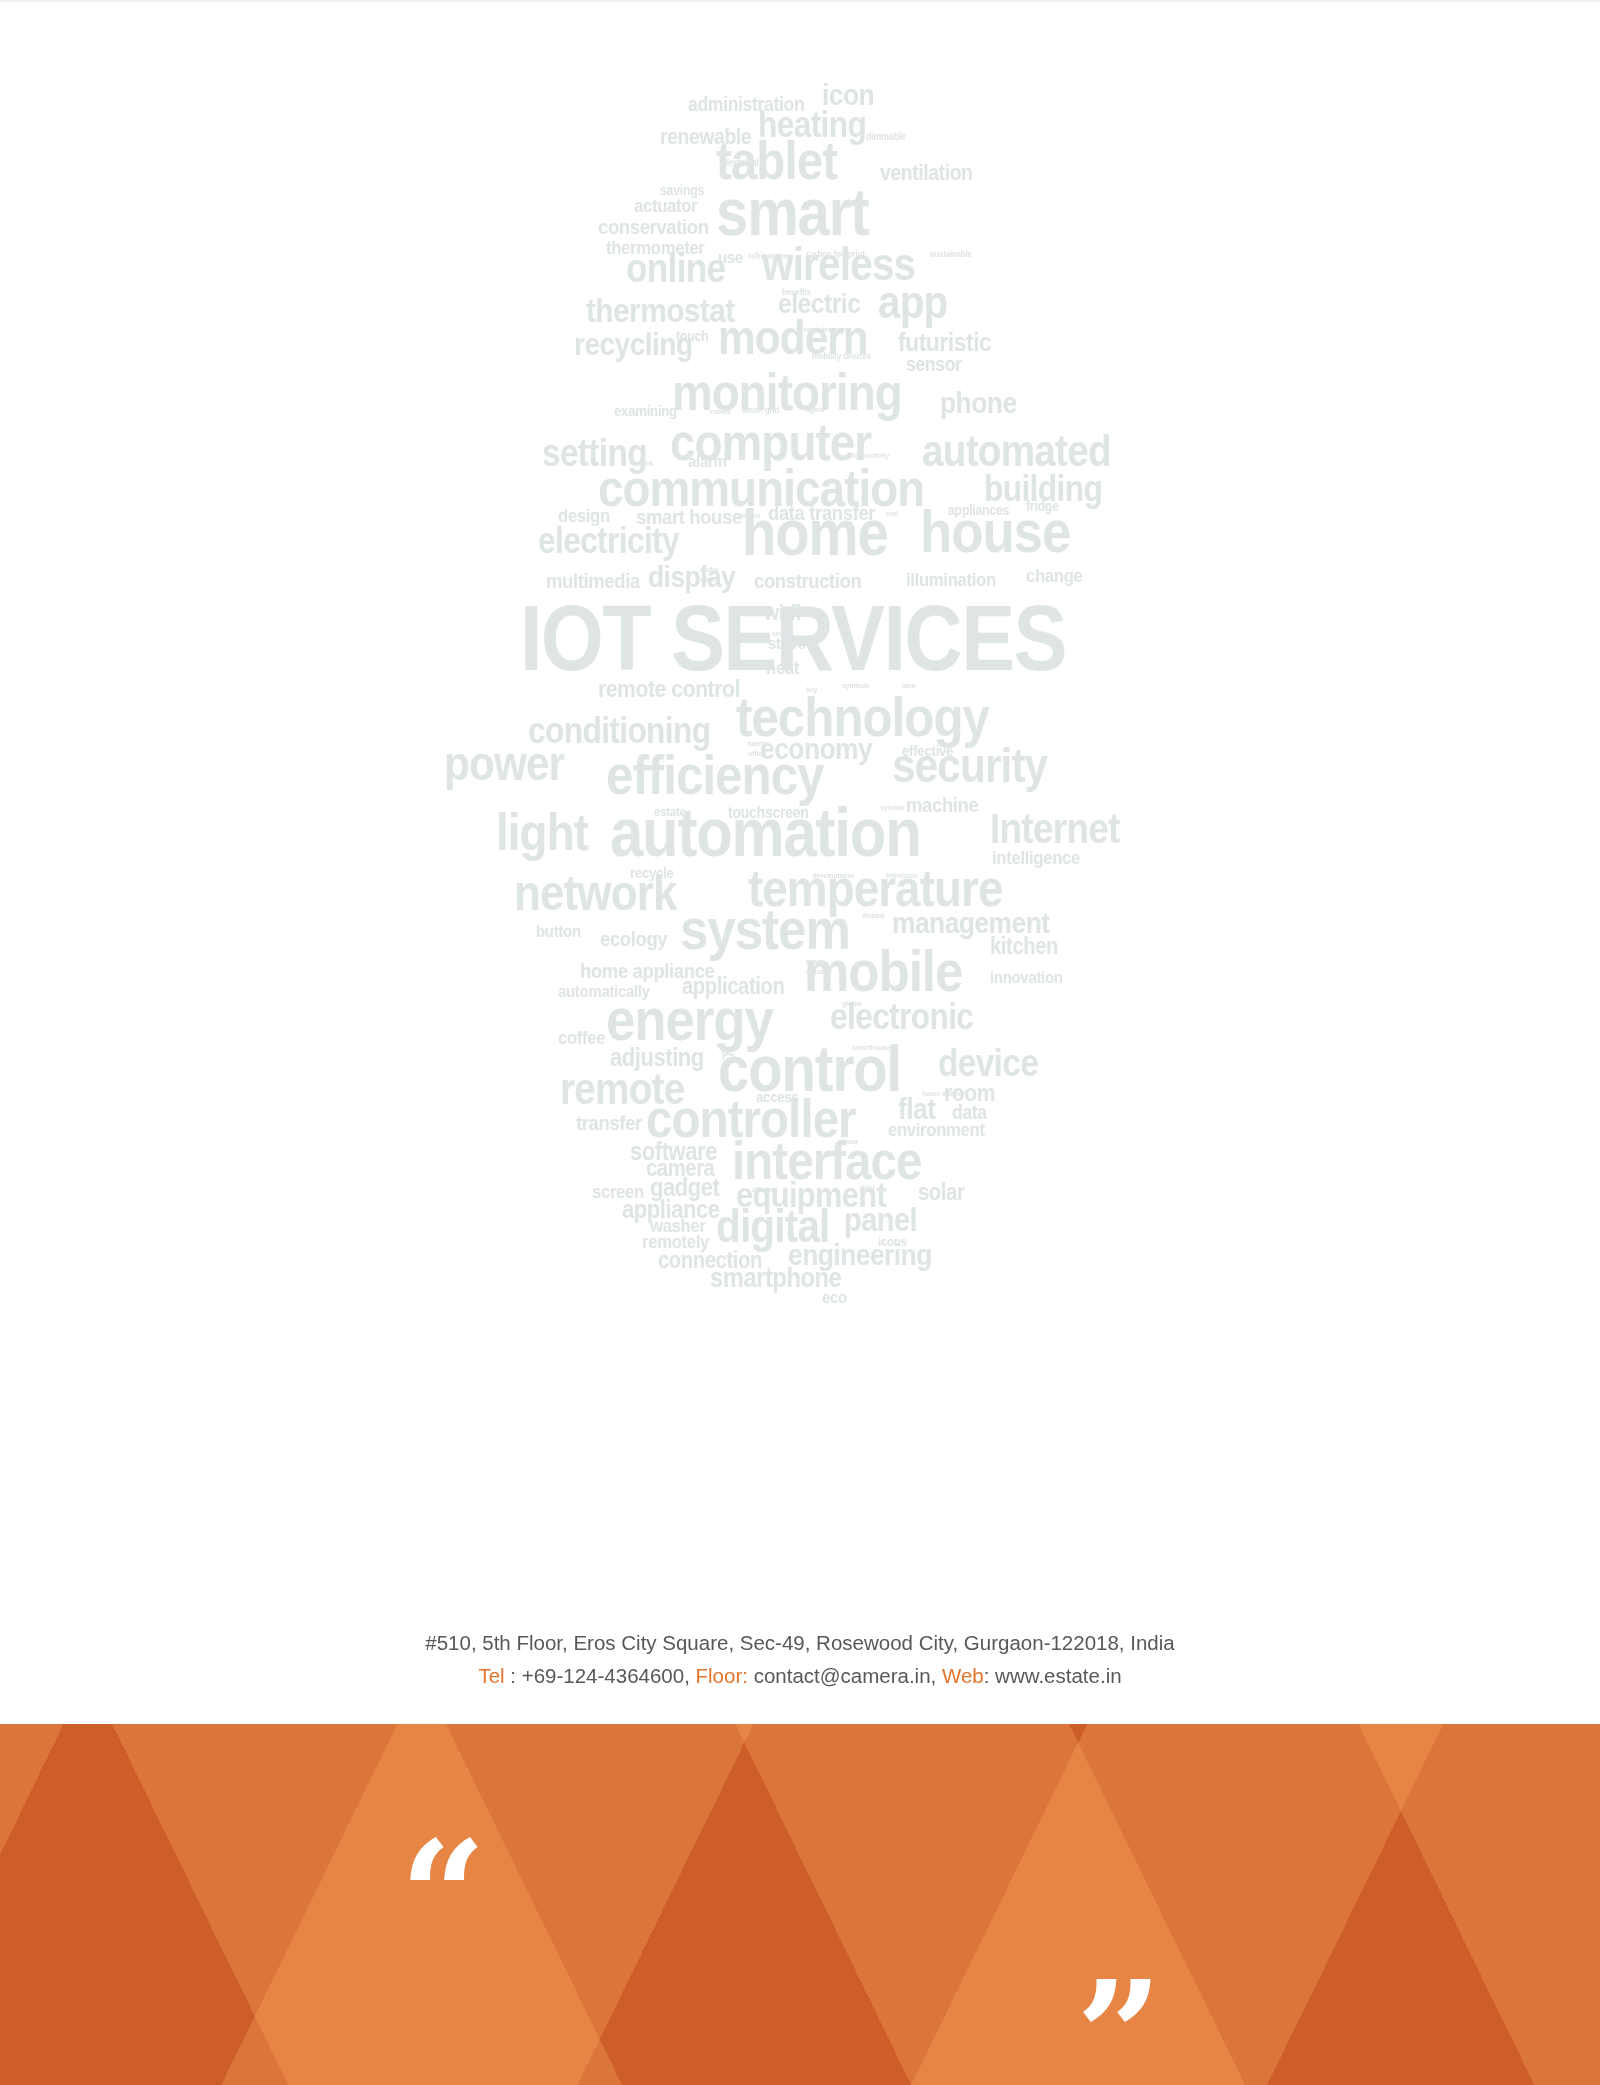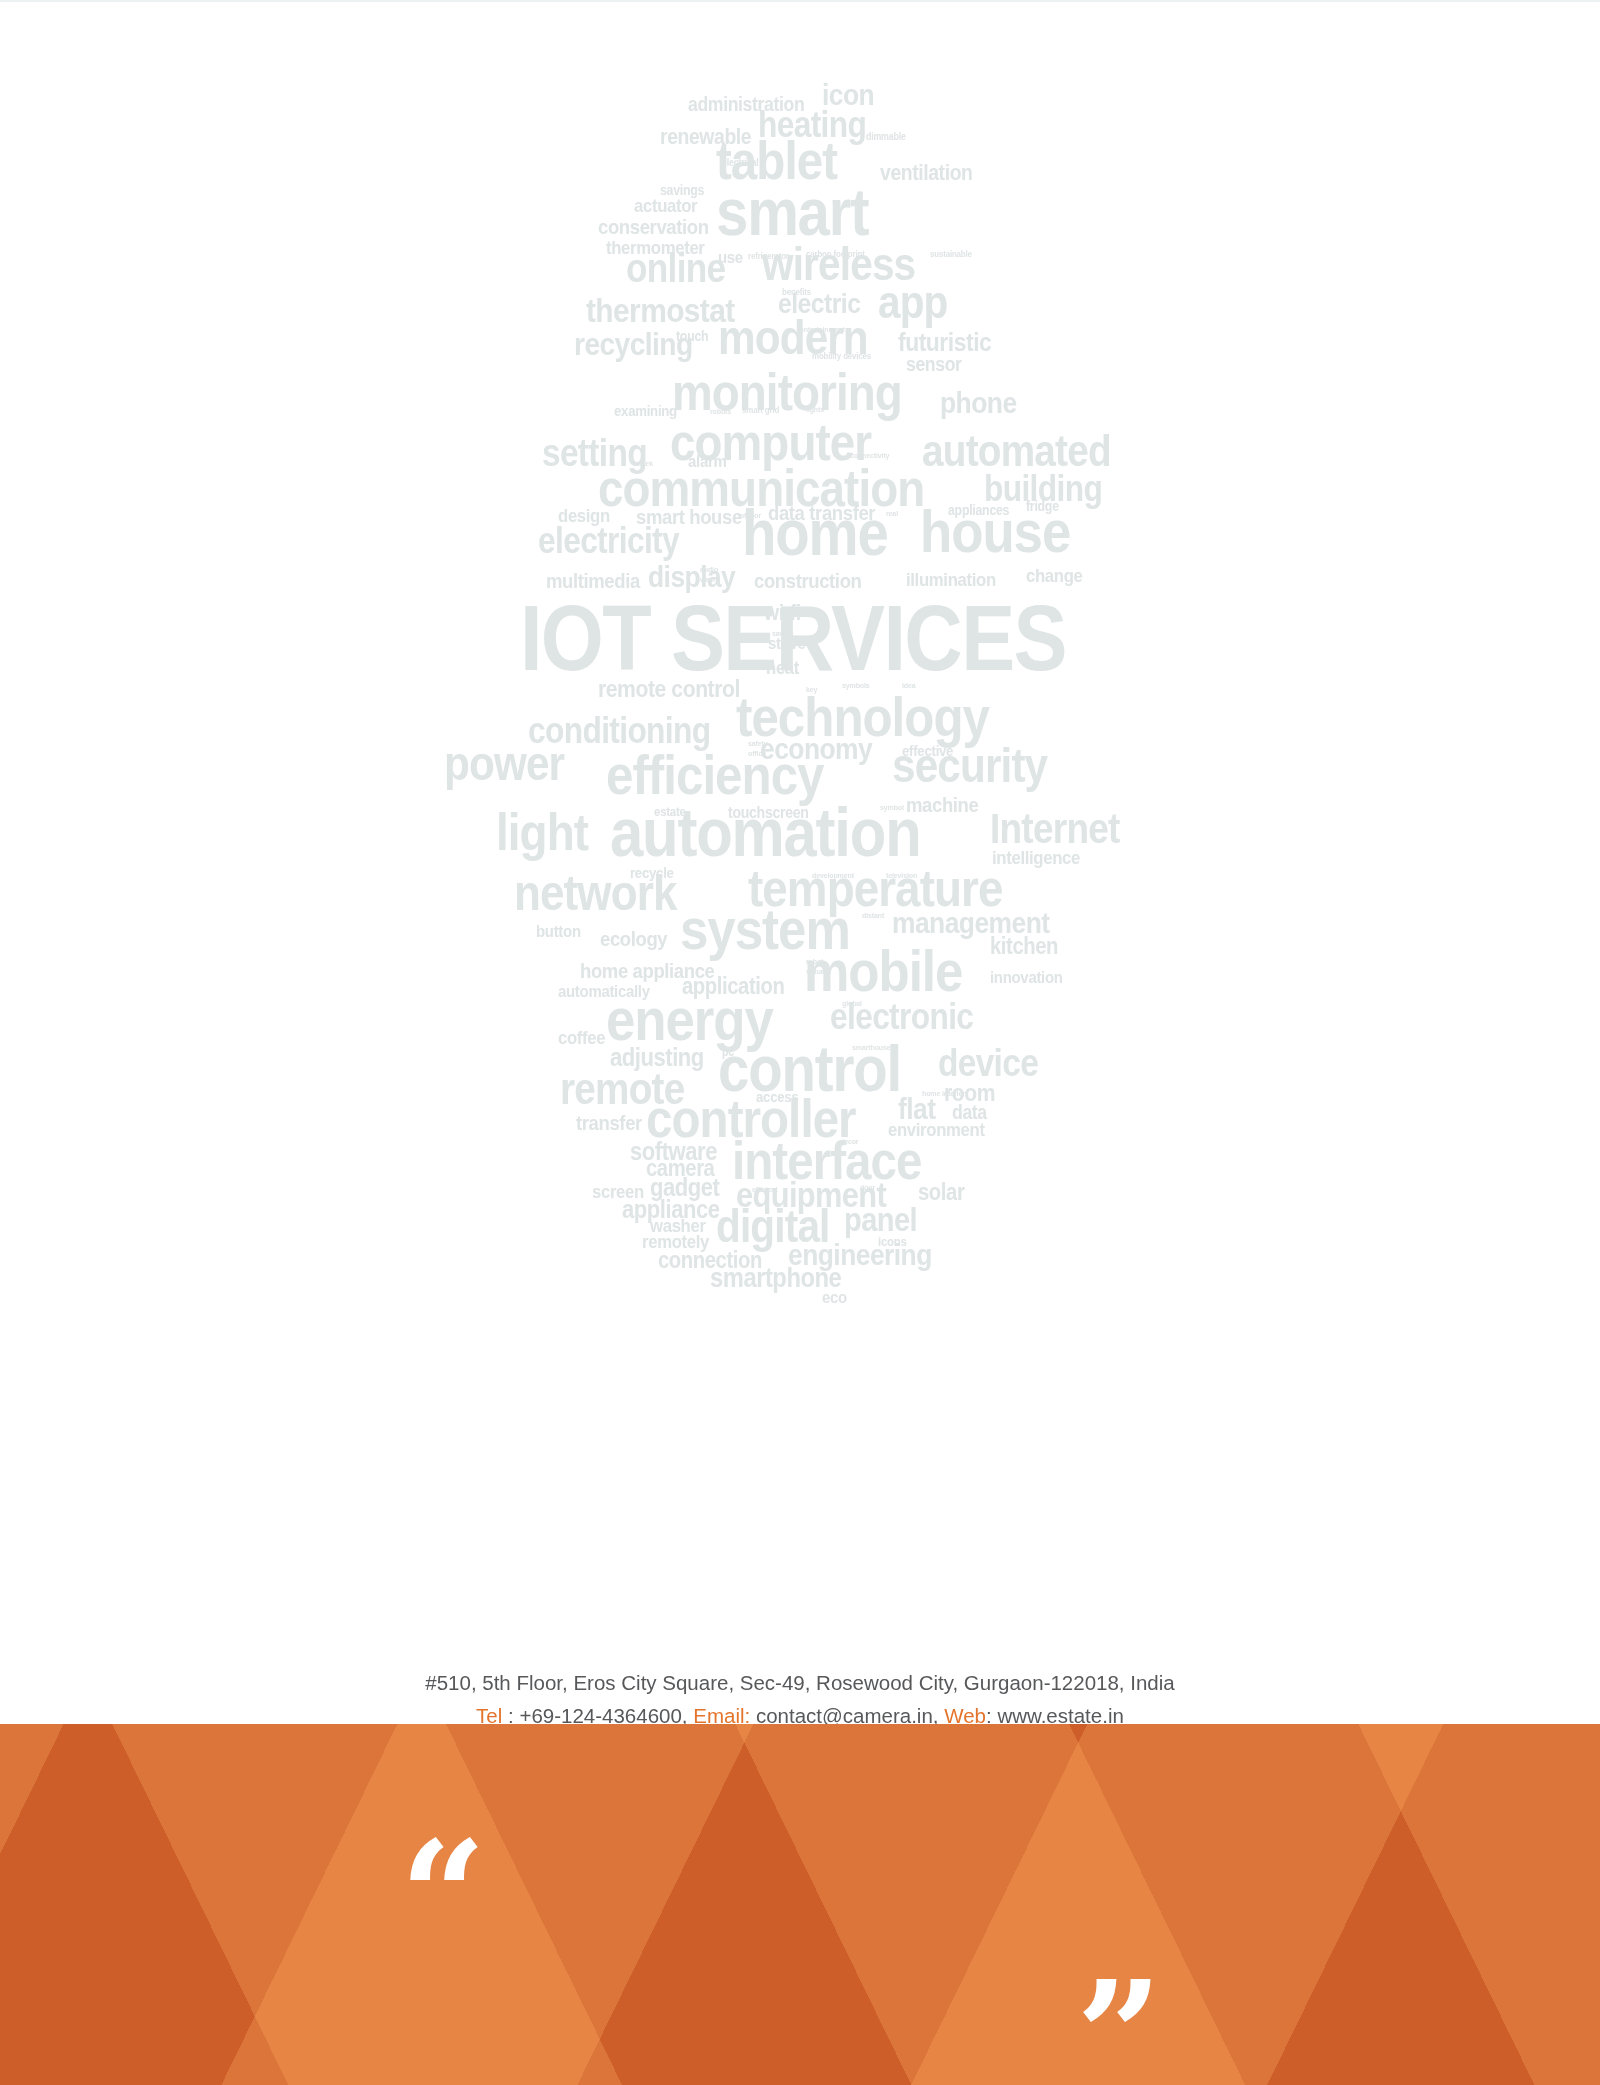--- a/index.html
+++ b/index.html
@@ -22,21 +22,21 @@
   .mark .gray{stroke:var(--logo-gray);}
   .mark .orange{stroke:var(--logo-orange);}
   .wordmark{display:flex;align-items:center;margin-top:2px;font-weight:700;font-size:45px;
     color:var(--logo-orange);letter-spacing:1px;line-height:1;}
   .gear{position:relative;color:var(--logo-gray);font-size:43px;line-height:1;margin:0 1px;
     font-family:"DejaVu Sans",sans-serif;font-weight:400;}
   .gear-dot{position:absolute;left:50%;top:52%;width:9px;height:9px;margin:-4.5px 0 0 -4.5px;
     background:var(--logo-orange);border-radius:50%;}
   
   .address{position:absolute;left:0;right:0;top:1624px;text-align:center;
-    color:var(--text-gray);font-size:20.5px;line-height:33px;margin-top:40px;}
+    color:var(--text-gray);font-size:20.5px;line-height:33px;}
   .address .accent{color:var(--accent-orange);}
   
   .footer{
     position:absolute;left:0;top:1722px;width:1600px;height:363px;
     background-color:var(--footer-base);
     background-image:
       repeating-linear-gradient(64deg,  transparent 0 260px, var(--footer-stripe) 260px 560px),
       repeating-linear-gradient(-64deg, transparent 0 300px, var(--footer-stripe) 300px 620px);
   }
   .quote{position:absolute;left:0;right:0;top:1872px;text-align:center;
@@ -196,21 +196,21 @@
       <span class="cw" style="left: 658px; top: 1247px; font-size: 23px;">connection</span>
       <span class="cw" style="left: 788px; top: 1238px; font-size: 30px;">engineering</span>
       <span class="cw" style="left: 710px; top: 1263px; font-size: 27px;">smartphone</span>
       <span class="cw" style="left: 822px; top: 1287px; font-size: 17px;">eco</span>
     </div>
 
 
   <div class="address">
     <div>#510, 5th Floor, Eros City Square, Sec-49, Rosewood City, Gurgaon-122018, India</div>
     <div>
-      <span class="accent">Tel</span><span> : +69-124-4364600, </span><span class="accent">Email:</span><span> contact@camera.in, </span><span class="accent">Web</span><span>: www.estate.in</span>
+      <span class="accent">Tel</span><span> : +69-124-4364600, </span><span class="accent">Floor:</span><span> contact@camera.in, </span><span class="accent">Web</span><span>: www.estate.in</span>
     </div>
   </div>
 
   <div class="footer"></div>
   <span class="qmark qopen">“</span>
   <span class="qmark qclose">”</span>
 
 </div>
 
 </body></html>

